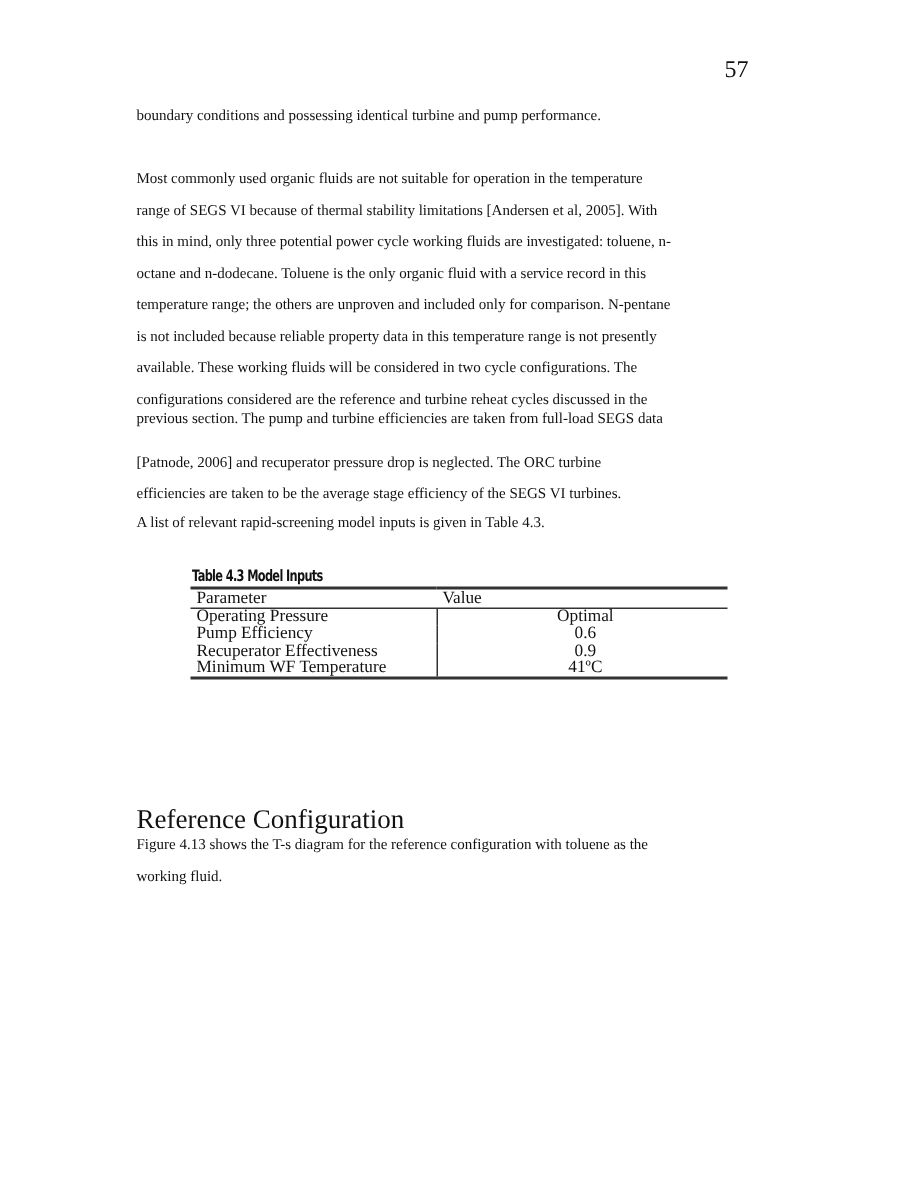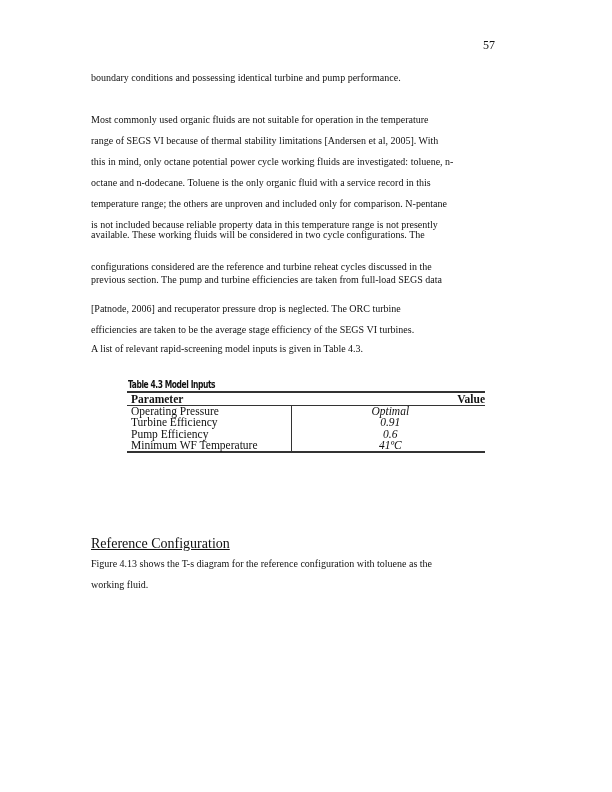--- a/index.html
+++ b/index.html
@@ -1,46 +1,46 @@
 <!DOCTYPE html>
 <html><head>
 <meta charset="utf-8">
 <style>
   html, body { margin:0; padding:0; background:#fff; }
   body { width:612px; height:792px; position:relative; overflow:hidden;
          font-family:"Liberation Serif","DejaVu Serif",serif; color:#111; }
-  .pagenum { position:absolute; left:483px; top:38px; font-size:12px; }
+  .pagenum { position:absolute; left:483px; top:38px; font-size:16px; }
   .line { position:absolute; left:91px; font-size:10px; white-space:nowrap; letter-spacing:0; }
   .table-caption { position:absolute; left:128px; top:378px; font-family:"DejaVu Sans",sans-serif;
      font-weight:bold; font-size:10.5px; letter-spacing:-0.6px; transform:scaleX(0.72); transform-origin:left top; }
   table.t { position:absolute; left:127px; top:391px; width:358px; border-collapse:collapse; font-size:11.5px; }
-  table.t th { font-weight:bold; text-align:left; padding:0 0 0 4px; line-height:12px;
+  table.t th { font-weight:normal; text-align:left; padding:0 0 0 4px; line-height:12px;
      border-top:2px solid #333; border-bottom:1.5px solid #333; }
-  table.t th.val { text-align:right;margin-top:48px; }
+  table.t th.val { text-align:left;margin-top:48px; }
   table.t td { padding:0 0 0 4px; line-height:11.3px; }
-  table.t td.val { text-align:center; border-left:1px solid #333;font-style:italic; }
+  table.t td.val { text-align:center; border-left:1px solid #333; }
   table.t tbody tr:last-child td { border-bottom:2px solid #333; }
-  .heading { position:absolute; left:91px; top:536px; font-size:14px; text-decoration:underline; }
+  .heading { position:absolute; left:91px; top:536px; font-size:18px; }
 </style>
 </head>
 <body>
 
 <div>
   <div class="pagenum">57</div>
 
   <div class="line" style="top:72px">boundary conditions and possessing identical turbine and pump performance.</div>
 
   <div>
     <div class="line" style="top:114px">Most commonly used organic fluids are not suitable for operation in the temperature</div>
     <div class="line" style="top:135px">range of SEGS VI because of thermal stability limitations [Andersen et al, 2005].  With</div>
-    <div class="line" style="top:156px">this in mind, only octane potential power cycle working fluids are investigated:  toluene, n-</div>
+    <div class="line" style="top:156px">this in mind, only three potential power cycle working fluids are investigated:  toluene, n-</div>
     <div class="line" style="top:177px">octane and n-dodecane.  Toluene is the only organic fluid with a service record in this</div>
     <div class="line" style="top:198px">temperature range; the others are unproven and included only for comparison.  N-pentane</div>
     <div class="line" style="top:219px">is not included because reliable property data in this temperature range is not presently</div>
-    <div class="line" style="top:229px">available.  These working fluids will be considered in two cycle configurations.  The</div>
+    <div class="line" style="top:240px">available.  These working fluids will be considered in two cycle configurations.  The</div>
     <div class="line" style="top:261px">configurations considered are the reference and turbine reheat cycles discussed in the</div>
     <div class="line" style="top:274px">previous section.  The pump and turbine efficiencies are taken from full-load SEGS data</div>
     <div class="line" style="top:303px">[Patnode, 2006] and recuperator pressure drop is neglected.  The ORC turbine</div>
     <div class="line" style="top:324px">efficiencies are taken to be the average stage efficiency of the SEGS VI turbines.</div>
     <div class="line" style="top:343px">A list of relevant rapid-screening model inputs is given in Table 4.3.</div>
   </div>
 
   <div class="table-caption">Table 4.3 Model Inputs</div>
 
   <table class="t">
@@ -49,26 +49,26 @@
         <th style="width:160px">Parameter</th>
         <th class="val">Value</th>
       </tr>
     </thead>
     <tbody>
       <tr>
         <td>Operating Pressure</td>
         <td class="val">Optimal</td>
       </tr>
       <tr>
-        <td>Turbine Efficiency</td>
-        <td class="val">0.91</td>
+        <td>Pump Efficiency</td>
+        <td class="val">0.6</td>
       </tr>
       <tr>
-        <td>Pump Efficiency</td>
-        <td class="val">0.6</td>
+        <td>Recuperator Effectiveness</td>
+        <td class="val">0.9</td>
       </tr>
       <tr>
         <td>Minimum WF Temperature</td>
         <td class="val">41ºC</td>
       </tr>
     </tbody>
   </table>
 
   <div class="heading">Reference Configuration</div>
 

